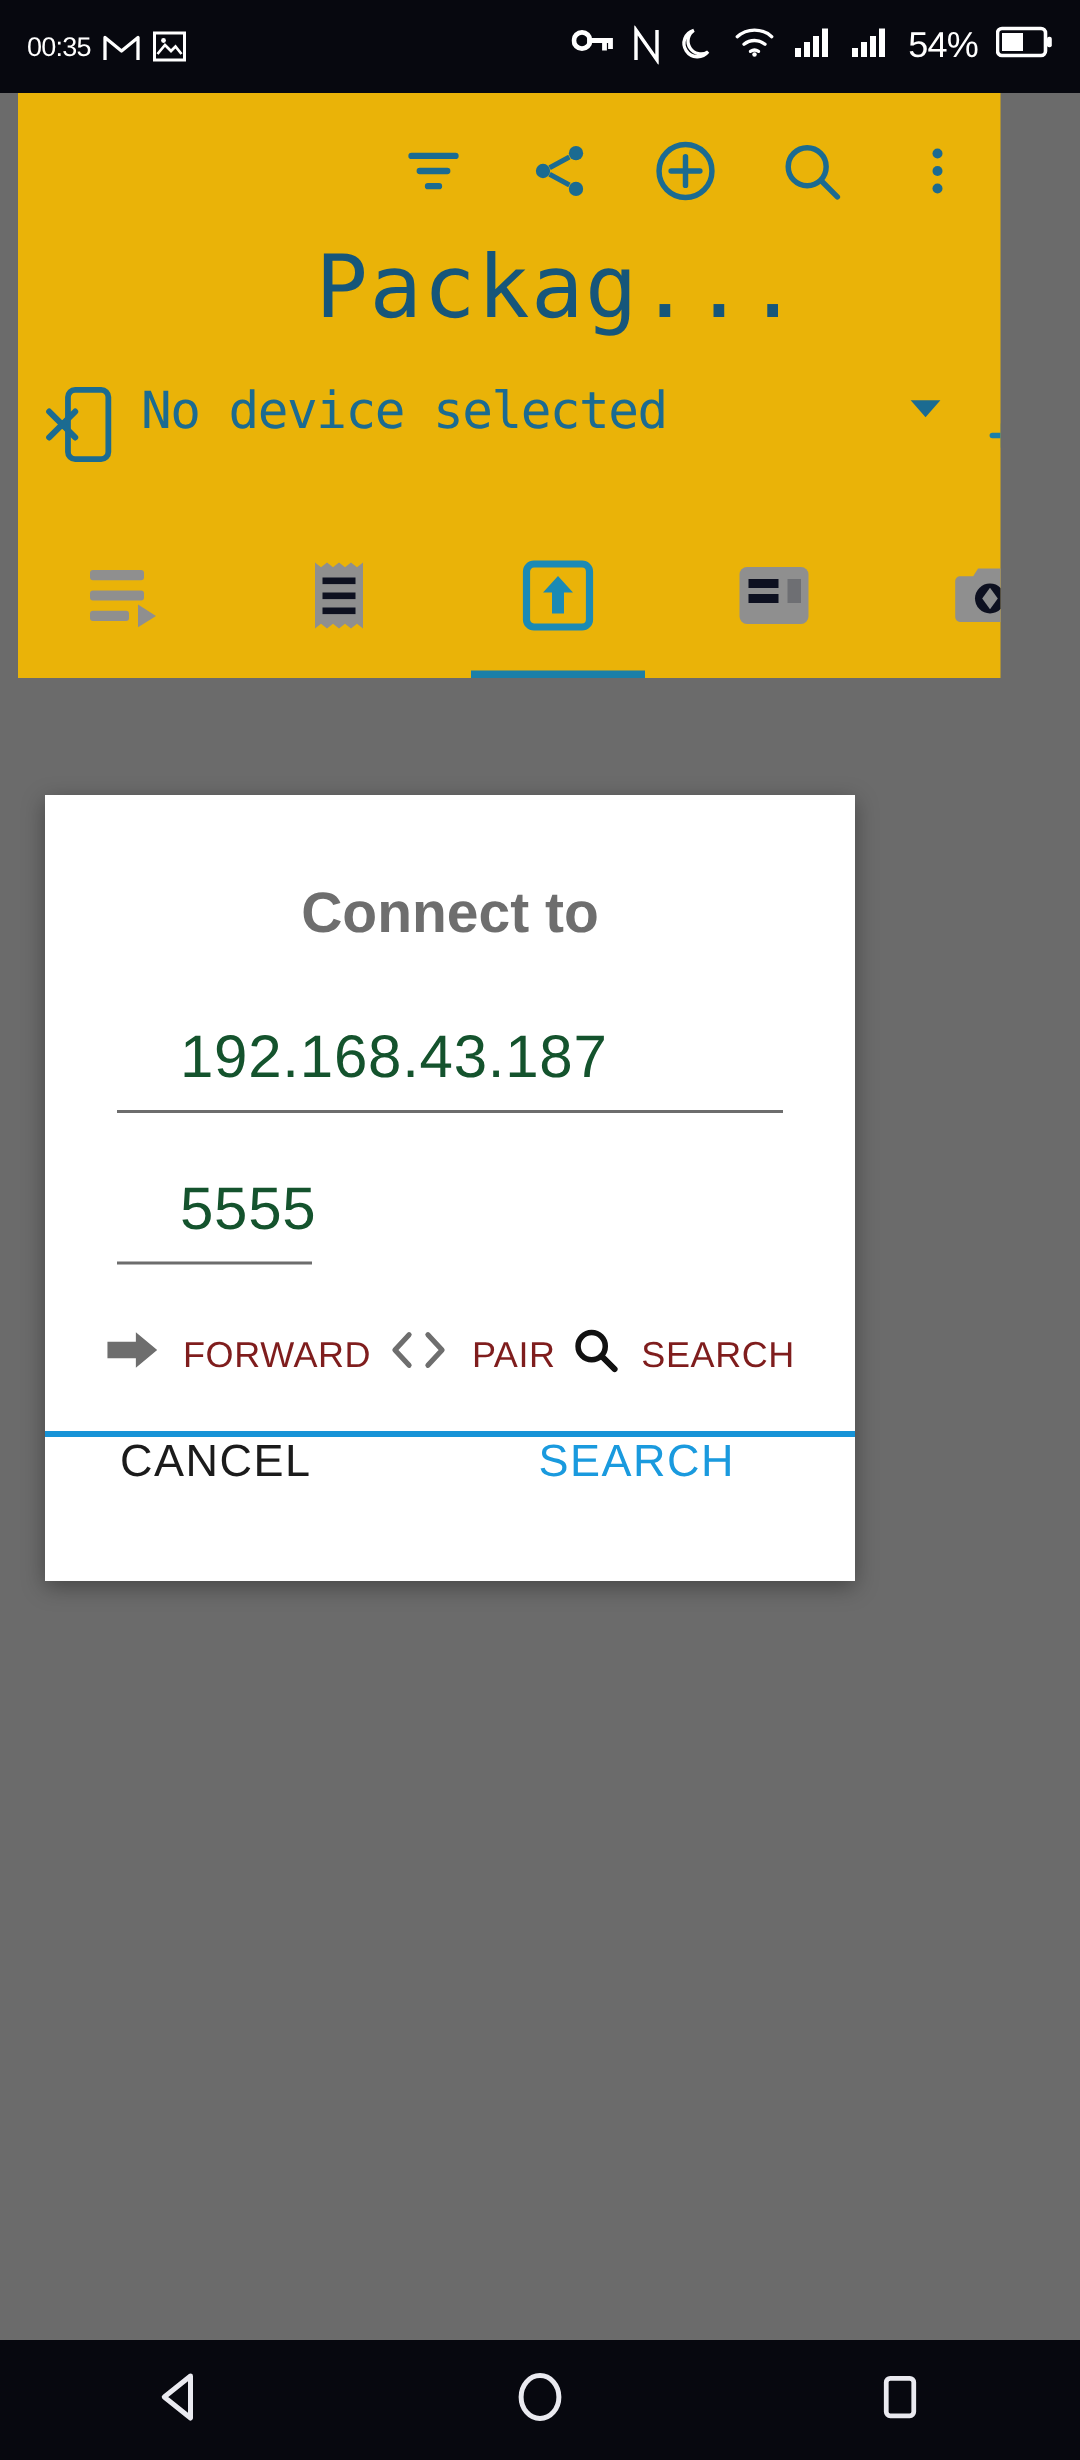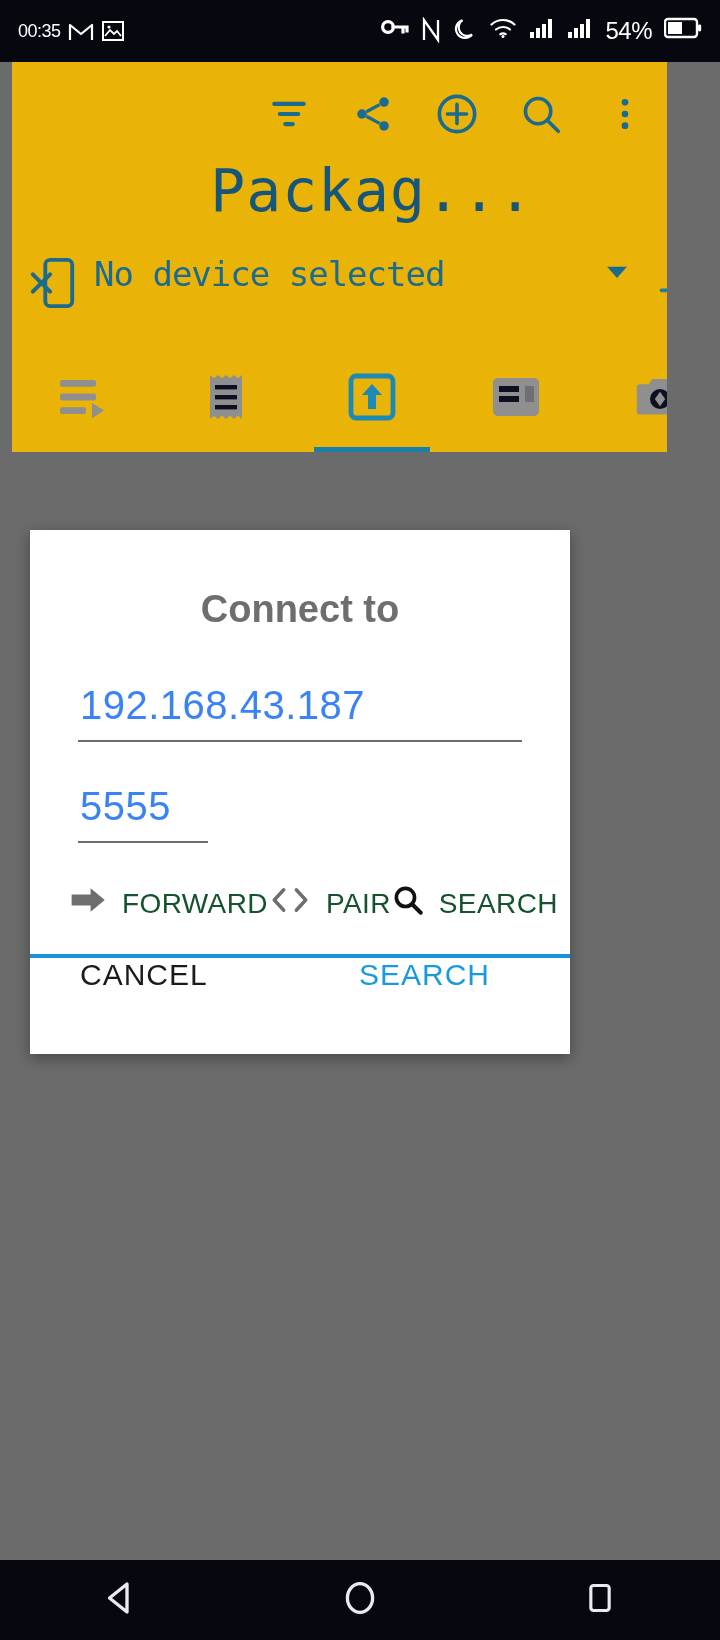--- a/index.html
+++ b/index.html
@@ -111,37 +111,38 @@
     color: #6e6e6e;
     padding: 58px 0 0 0;
   }
   .dlg-body { padding: 0 48px; }
   .field {
     margin-top: 52px;
     position: relative;
   }
   .field .val {
     font-size: 40px;
-    color: #3b82f6;
+    color: #14532d;
     padding: 0 0 12px 2px;
     letter-spacing: 0.5px;
+    margin-left: 40px;
   }
   .field .rule { height: 2px; background: #6d6d6d; }
   .field.host .rule { width: 100%; }
   .field.port { margin-top: 42px; }
   .field.port .rule { width: 130px; }
 
   .dlg-actions {
     display: flex; align-items: center;
     padding: 40px 40px 30px 40px;
     gap: 0;
   }
   .dlg-actions .a-btn {
     display: flex; align-items: center; gap: 14px;
-    font-size: 28px; color: #14532d;
+    font-size: 24px; color: #7f1d1d;
     letter-spacing: 0.4px;
   }
   .a-forward { margin-right: auto; }
   .a-pair { margin-right: auto; }
   .divider-blue { height: 4px; background: #1793d7; }
 
   .dlg-footer {
     display: flex; align-items: flex-start;
     height: 96px;
     padding: 0 50px;

